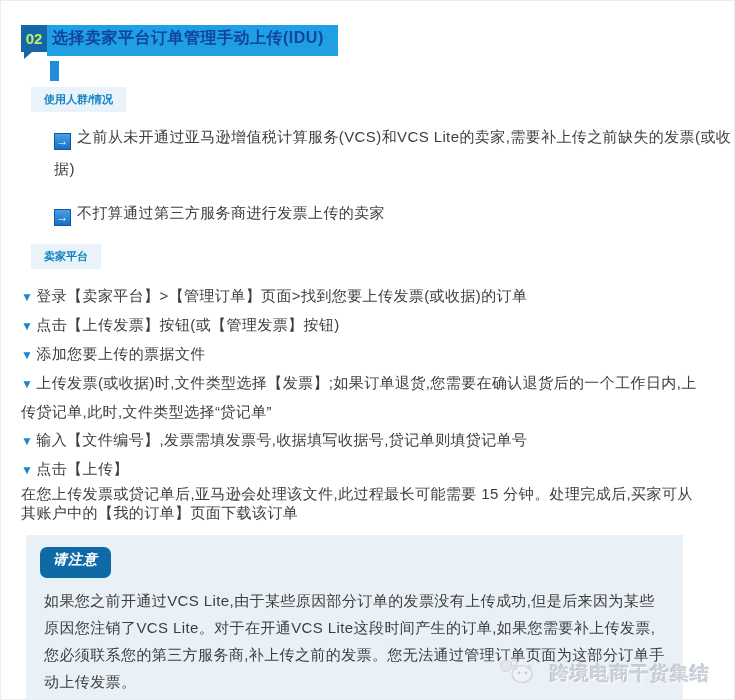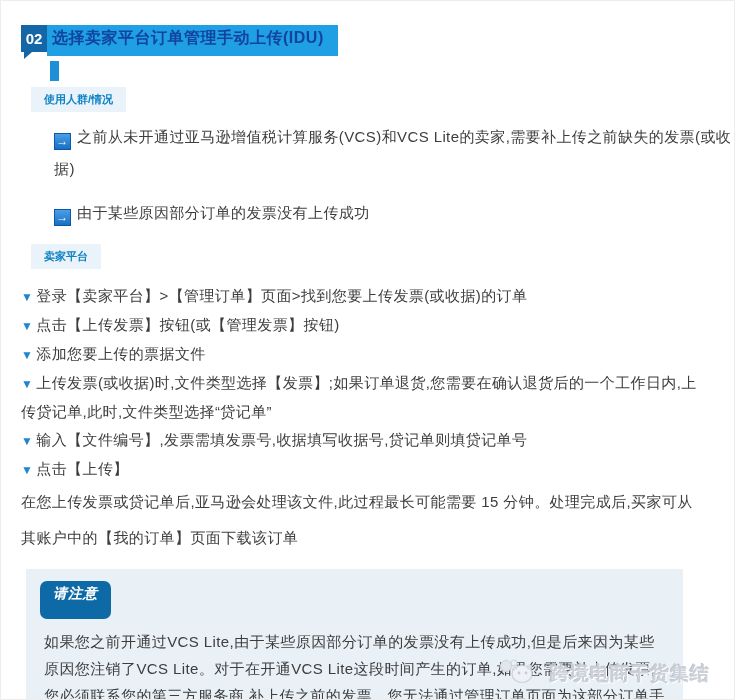--- a/index.html
+++ b/index.html
@@ -7,21 +7,21 @@
   .page {
     width:735px; height:700px; position:relative; background:#ffffff;
     border:1px solid #ededed; overflow:hidden;
   }
   .content { padding:24px 22px 0 20px; }
 
   
   .header { display:flex; align-items:flex-start; }
   .num-box {
     position:relative; flex:0 0 auto; width:26px; height:27px;
-    background:#1466a6; color:#ffffff; font-weight:bold; font-size:15px;
+    background:#1466a6; color:#bef264; font-weight:bold; font-size:15px;
     display:flex; align-items:center; justify-content:center;
   }
   .num-box::after {
     content:""; position:absolute; left:3px; top:100%;
     border-top:7px solid #1466a6; border-right:8px solid transparent;
   }
   .title-hl {
     background:#1f9fe4; color:#11439f; font-weight:bold; font-size:16px;
     padding:3px 14px 8px 5px; line-height:20px; letter-spacing:0.5px;
   }
@@ -46,33 +46,33 @@
   }
 
   
   .steps { margin-top:13px; }
   .step {
     font-size:15px; color:#3d3d3d; line-height:28px; width:680px;
     letter-spacing:0.4px;
   }
   .tri { color:#1e86ce; font-size:12px; margin-right:3px; }
   .para {
-    font-size:15px; color:#3d3d3d; line-height:36px; width:680px;
+    font-size:15px; color:#3d3d3d; line-height:19px; width:680px;
     letter-spacing:0.4px;
   }
 
   
   .notice {
     margin:13px 0 0 5px; width:657px; background:#e9f1f7;
     padding:12px 18px 12px 0;
   }
   .badge {
     display:inline-block; background:#0d6aa6; color:#ffffff;
     font-style:italic; font-weight:bold; font-size:14px;
-    padding:4px 13px 16px; border-radius:7px; margin-left:14px;
+    padding:4px 13px 9px; border-radius:7px; margin-left:14px;
     letter-spacing:1px;
   }
   .notice-text {
     margin:9px 0 0 18px; font-size:15px; color:#3d3d3d; line-height:27px;
     letter-spacing:0.4px;
   }
 
   
   .watermark { position:absolute; right:24px; bottom:10px; display:flex; align-items:center; gap:15px; }
   .wm-text {
@@ -96,21 +96,21 @@
     <div class="cursor-bar"></div>
 
     
     <div class="tag">使用人群/情况</div>
 
     
     <div class="bullet">
       <span class="arrow-icon">→</span><span>之前从未开通过亚马逊增值税计算服务(VCS)和VCS Lite的卖家,需要补上传之前缺失的发票(或收据)</span>
     </div>
     <div class="bullet" style="margin-top:12px;">
-      <span class="arrow-icon">→</span><span>由于某些原因部分订单的发票没有上传成功</span>
+      <span class="arrow-icon">→</span><span>不打算通过第三方服务商进行发票上传的卖家</span>
     </div>
 
     
     <div class="tag" style="margin-top:15px;">卖家平台</div>
 
     
     <div class="steps">
       <div class="step">
         <span class="tri">▼</span><span>登录【卖家平台】&gt;【管理订单】页面&gt;找到您要上传发票(或收据)的订单</span>
       </div>

